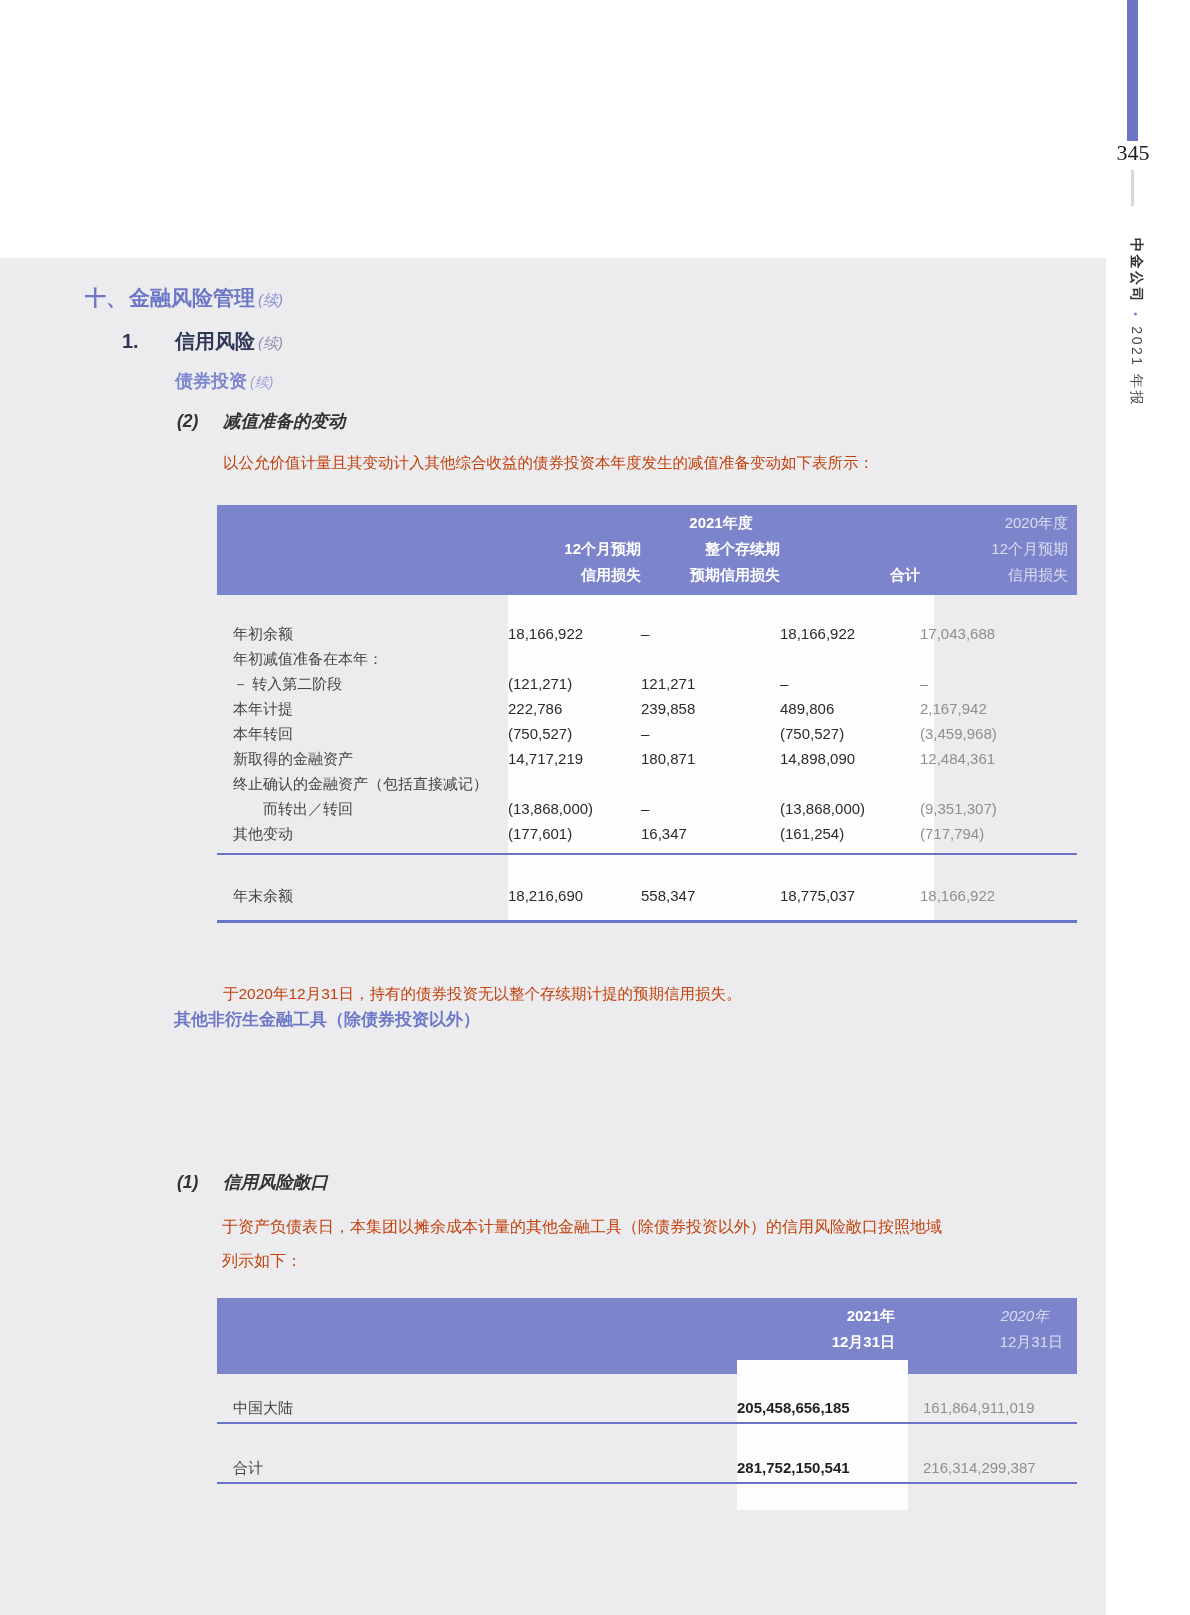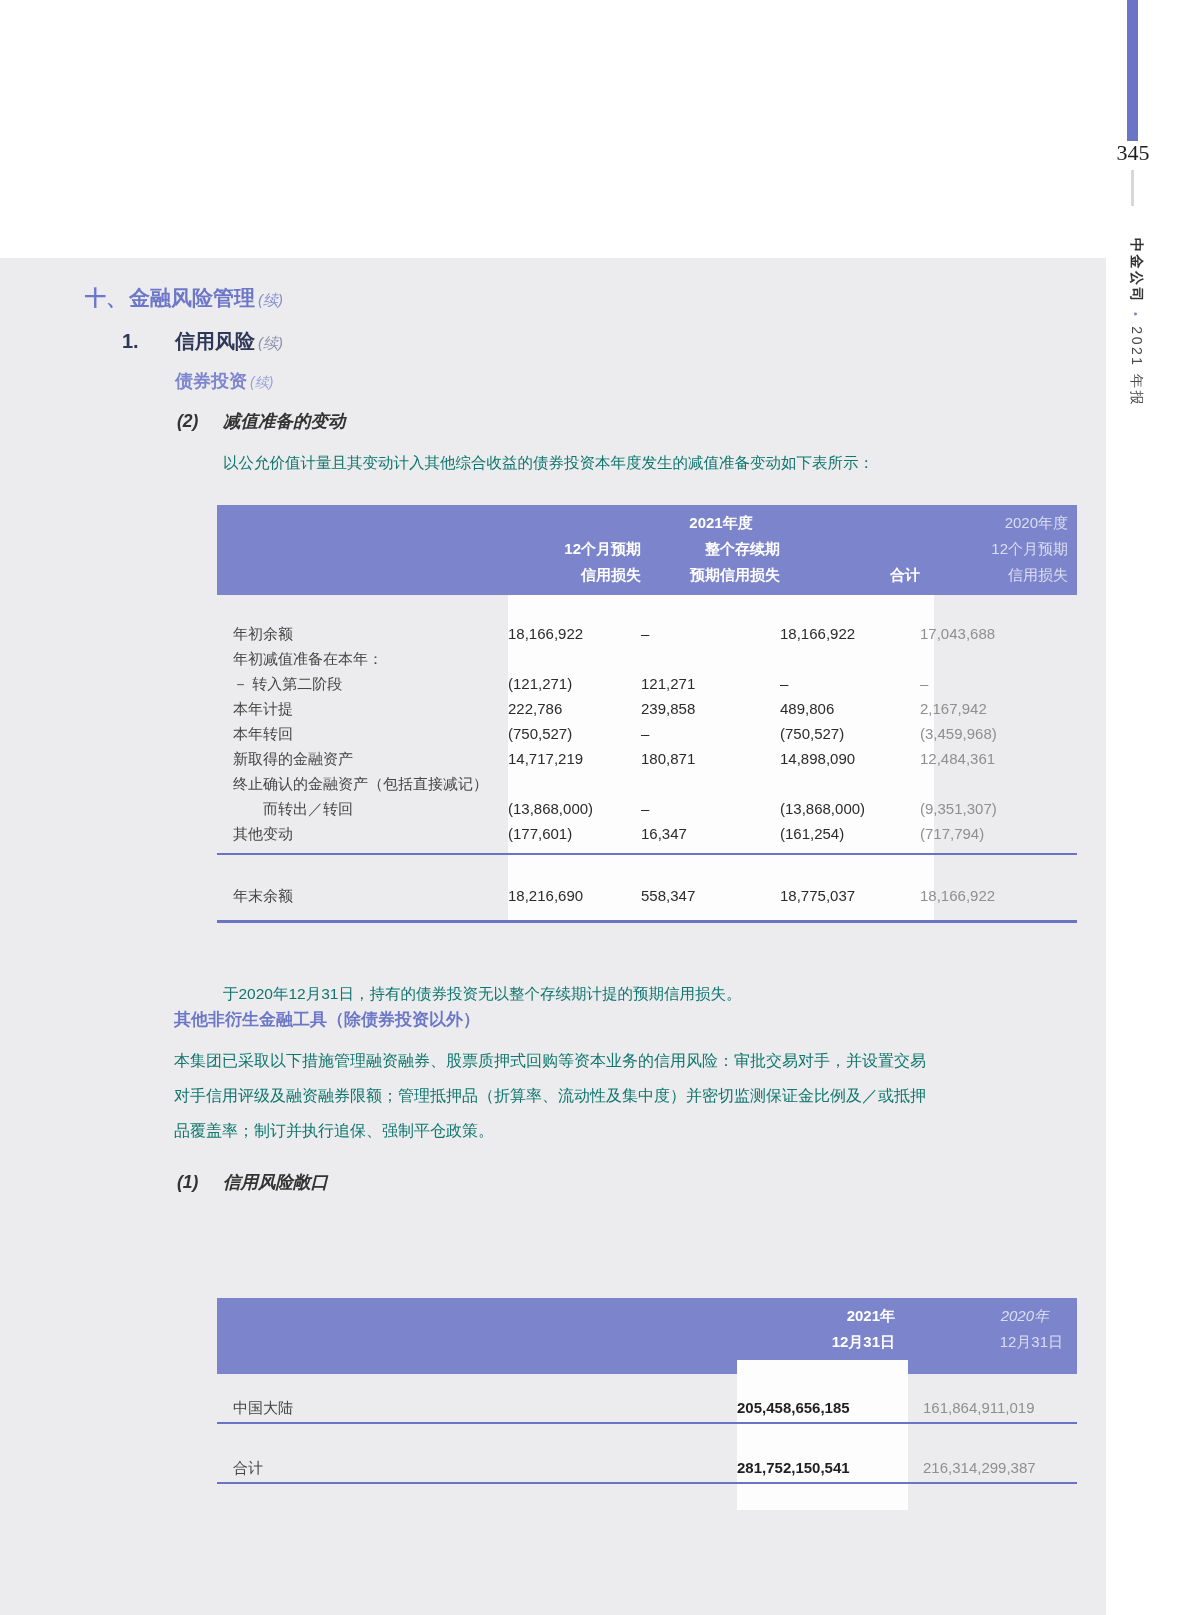--- a/index.html
+++ b/index.html
@@ -25,21 +25,21 @@
   .h2 .idx{display:inline-block;width:53px;}
   .h2 .suf{color:#8b90ad;}
   .h3{position:absolute;left:175px;top:368px;line-height:26px;font-size:18px;font-weight:700;color:#7d86ce;}
   .h3 .suf{font-size:14px;color:#9aa1d8;}
   .h4{position:absolute;line-height:28px;font-size:17.5px;font-weight:700;font-style:italic;color:#333;}
   .h4 .idx{display:inline-block;width:46px;font-style:italic;}
   .h4a{left:177px;top:407px;}
   .h4b{left:177px;top:1168px;}
   .h3b{position:absolute;left:174px;top:1008px;line-height:24px;font-size:17px;font-weight:700;color:#6d77c8;}
   
-  .p{position:absolute;color:#0f766e;}
+  .p{position:absolute;color:#c2410c;}
   .p1{left:223px;top:450px;font-size:15.5px;line-height:26px;width:860px;}
   .p2{left:223px;top:981px;font-size:15.5px;line-height:25px;width:860px;}
   .p3{left:174px;top:1043px;font-size:16px;line-height:35px;width:880px;}
   .p4{left:222px;top:1210px;font-size:16px;line-height:34px;width:860px;}
   
   .tbl{position:absolute;left:217px;width:860px;}
   .t1{top:505px;height:508px;}
   .t2{top:1298px;height:214px;}
   .thead{position:absolute;left:0;top:0;width:860px;background:#7c84cb;}
   .t1 .thead{height:90px;}
@@ -184,30 +184,29 @@
         <div class="num v20">18,166,922</div>
       </div>
       <div class="rule bot"></div>
     </div>
   </div>
 
   <div class="p p2">于2020年12月31日，持有的债券投资无以整个存续期计提的预期信用损失。</div>
 
   <div class="h3b">其他非衍生金融工具（除债券投资以外）</div>
 
-  <div class="p p3">
-    <div>本集团已采取以下措施管理融资融券、股票质押式回购等资本业务的信用风险：审批交易对手，并设置交易</div>
-    <div>对手信用评级及融资融券限额；管理抵押品（折算率、流动性及集中度）并密切监测保证金比例及／或抵押</div>
-    <div>品覆盖率；制订并执行追保、强制平仓政策。</div>
-  </div>
 
   <div class="h4 h4b">
     <span class="idx">(1)</span><span>信用风险敞口</span>
   </div>
 
+  <div class="p p4">
+    <div>于资产负债表日，本集团以摊余成本计量的其他金融工具（除债券投资以外）的信用风险敞口按照地域</div>
+    <div>列示如下：</div>
+  </div>
 
   <div class="tbl t2">
     <div class="thead">
       <span class="th" style="right:182px;top:6px;">2021年</span>
       <span class="th light" style="right:28px;top:6px;font-style:italic;">2020年</span>
       <span class="th" style="right:182px;top:32px;">12月31日</span>
       <span class="th light" style="right:14px;top:32px;">12月31日</span>
     </div>
     <div class="band"></div>
     <div class="tbody">

